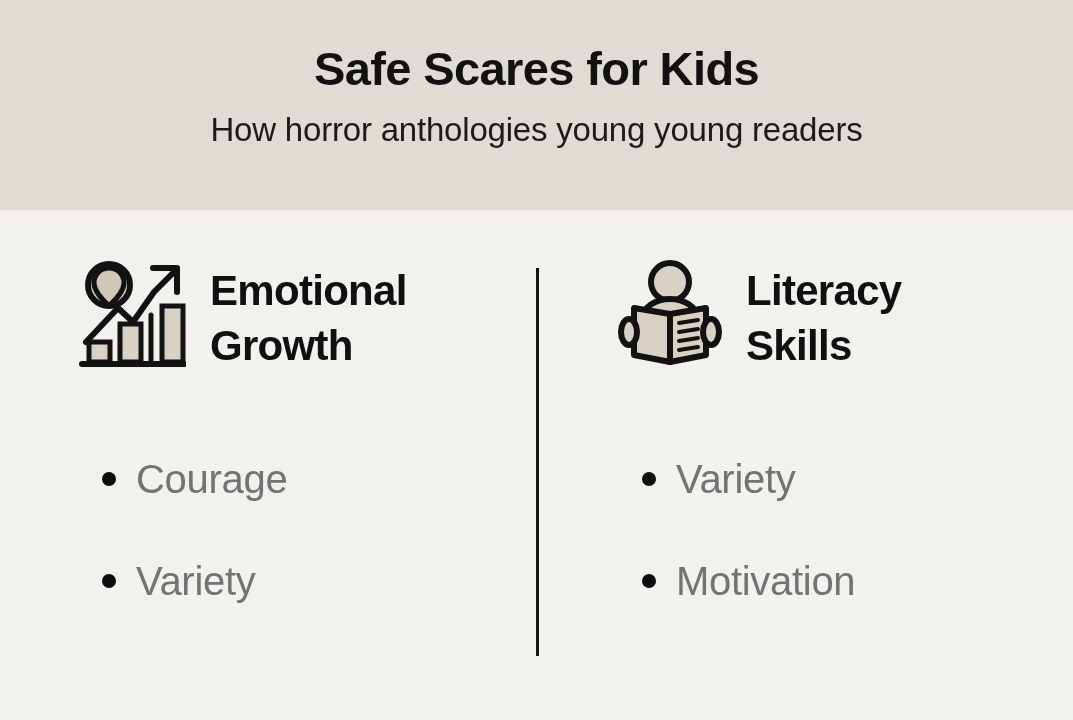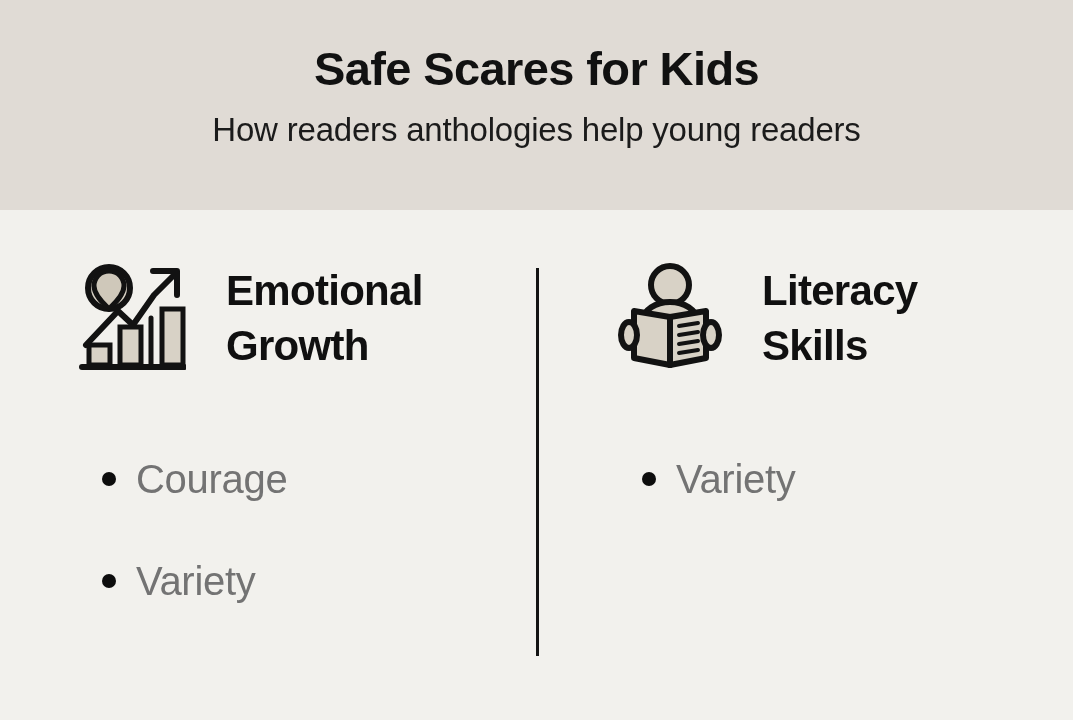--- a/index.html
+++ b/index.html
@@ -80,22 +80,22 @@
     display: flex;
     flex-direction: column;
   }
   .column.left  { padding-left: 78px;  padding-right: 24px; }
   .column.right { padding-left: 618px - 536px; padding-right: 12px; }
   .column.right { padding-left: 82px; }
 
   .card-head {
     display: flex;
     flex-direction: row;
-    align-items: flex-end;
-    gap: 40px;
+    align-items: flex-start;
+    gap: 24px;
   }
   .card-icon {
     flex: none;
     width: 108px;
     height: 112px;
     display: block;
   }
   .card-icon.book { width: 104px; height: 112px; }
 
   .card-title {
@@ -142,21 +142,21 @@
     white-space: nowrap;
   }
 </style>
 </head>
 <body>
 
 <div id="infographic">
 
   <div class="header-band">
     <div class="header-title">Safe Scares for Kids</div>
-    <div class="header-subtitle">How readers anthologies help young readers</div>
+    <div class="header-subtitle">How horror anthologies young young readers</div>
   </div>
 
   <div class="body-area">
 
     <div class="divider"></div>
 
     <div class="column left">
 
       <div class="card-head">
 
@@ -218,18 +218,22 @@
         </svg>
 
         <h2 class="card-title">Literacy Skills</h2>
       </div>
 
       <ul class="bullet-list">
         <li class="bullet-item">
           <span class="bullet-dot"></span>
           <span class="bullet-label">Variety</span>
         </li>
+        <li class="bullet-item">
+          <span class="bullet-dot"></span>
+          <span class="bullet-label">Motivation</span>
+        </li>
       </ul>
 
     </div>
 
   </div>
 </div>
 
 </body></html>

